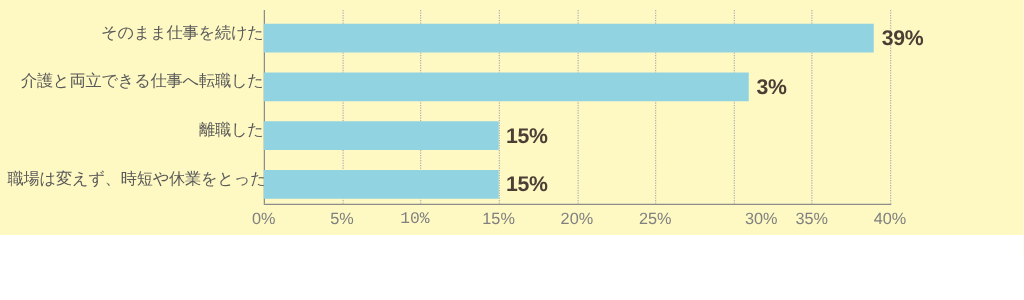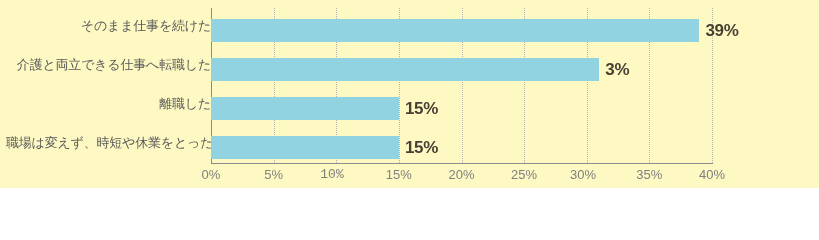--- a/index.html
+++ b/index.html
@@ -142,18 +142,18 @@
       </div>
     </div>
 
   <div id="tick-layer">
       <div class="tick-label" style="left: 211px; color: rgb(128, 128, 128);">0%</div>
       <div class="tick-label" style="left: 273.625px; color: rgb(128, 128, 128);">5%</div>
       <div class="tick-label" style="left: 332px; color: rgb(128, 128, 128); font-family: Liberation Mono, monospace;">10%</div>
       <div class="tick-label" style="left: 398.875px; color: rgb(128, 128, 128);">15%</div>
       <div class="tick-label" style="left: 461.5px; color: rgb(128, 128, 128);">20%</div>
       <div class="tick-label" style="left: 524.125px; color: rgb(128, 128, 128);">25%</div>
-      <div class="tick-label" style="left: 583px; color: rgb(128, 128, 128);">30%</div>
+      <div class="tick-label" style="left: 609px; color: rgb(128, 128, 128);">30%</div>
       <div class="tick-label" style="left: 649.375px; color: rgb(128, 128, 128);">35%</div>
       <div class="tick-label" style="left: 712px; color: rgb(128, 128, 128); text-align: center;">40%</div>
     </div>
 
 </div>
 
 </body></html>

